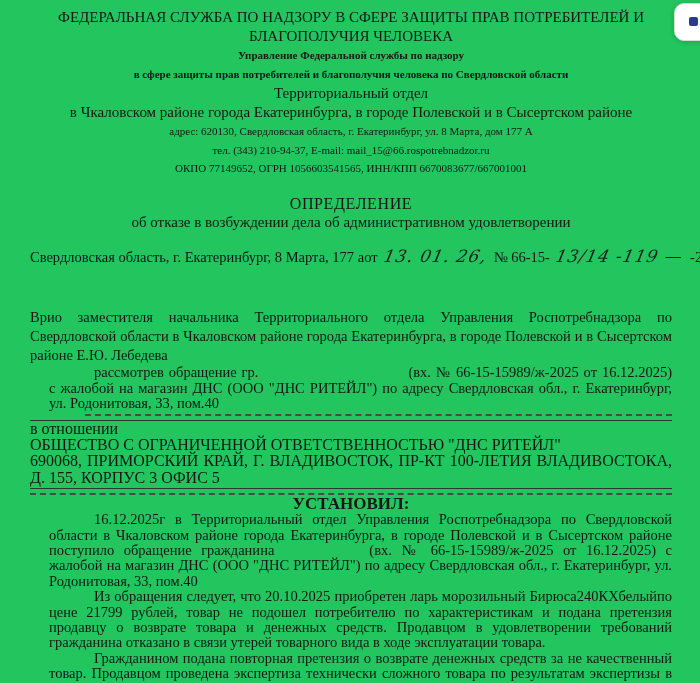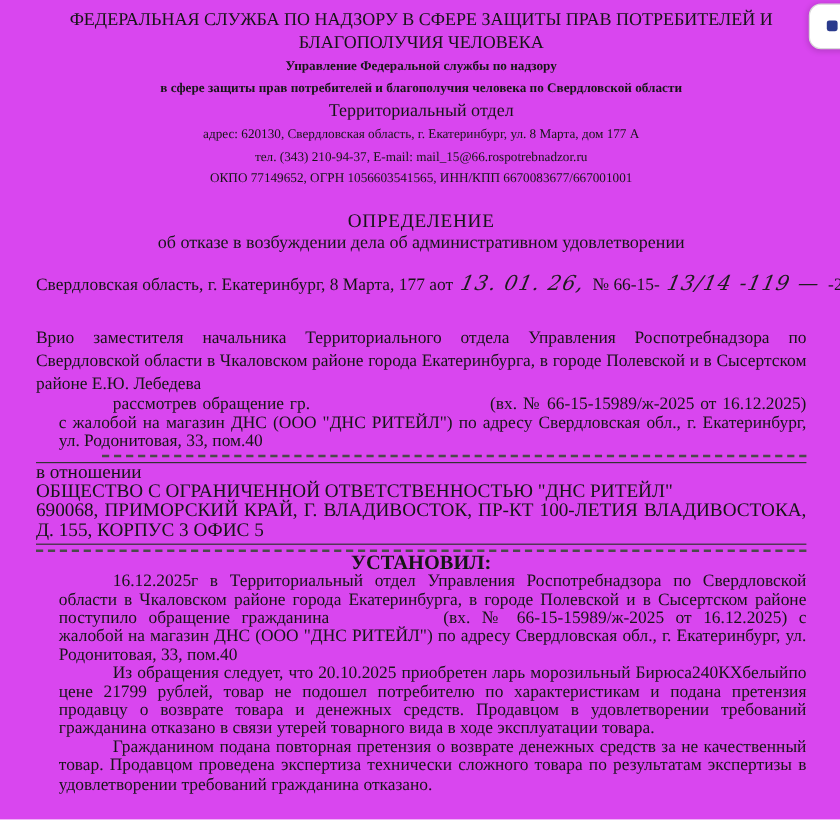--- a/index.html
+++ b/index.html
@@ -1,20 +1,20 @@
 <!DOCTYPE html>
 <html lang="ru"><head>
 <meta charset="utf-8">
 <style>
   html, body { margin: 0; padding: 0; background: #ffffff; }
   .doc {
     position: relative;
     width: 700px;
     height: 683px;
-    background: #d946ef;
+    background: #22c55e;
     color: #161616;
     font-family: "Liberation Serif", serif;
     overflow: hidden;
   }
   .content { padding: 8px 28px 0 30px; }
   .center { text-align: center; }
 
   
   .hdr { font-size: 15px; line-height: 19px; }
   .hdr-bold { font-weight: bold; font-size: 11px; line-height: 19px; }
@@ -53,21 +53,21 @@
     height: 16px;
     border-left: 1.5px solid #222;
     transform: rotate(32deg);
   }
 
   
   .p { font-size: 14.5px; text-align: justify; margin: 0; }
   .lh-wide { line-height: 19.3px; }
   .lh-tight { line-height: 15.4px; }
   .indent { text-indent: 45px; margin-left: 19px; }
-  .mt-lg { margin-top: 24px; }
+  .mt-lg { margin-top: 40px; }
   .gap-wide { display: inline-block; width: 150px; }
   .gap-mid { display: inline-block; width: 95px; }
 
   
   .sep { height: 0; }
   .sep-dashed { border-top: 2px dashed #4a4a4a; }
   .sep-solid { border-top: 1.5px solid #333; }
   .artifact-1 { margin-top: 2px; }
   .artifact-1 .sep-dashed { margin-left: 55px; }
   .artifact-1 .sep-solid { margin-top: 4px; }
@@ -107,20 +107,21 @@
 
 <div class="doc">
   <div class="content">
 
     <div class="center">
       <div class="hdr">ФЕДЕРАЛЬНАЯ СЛУЖБА ПО НАДЗОРУ В СФЕРЕ ЗАЩИТЫ ПРАВ ПОТРЕБИТЕЛЕЙ И</div>
       <div class="hdr">БЛАГОПОЛУЧИЯ ЧЕЛОВЕКА</div>
       <div class="hdr-bold">Управление Федеральной службы по надзору</div>
       <div class="hdr-bold">в сфере защиты прав потребителей и благополучия человека по Свердловской области</div>
       <div class="hdr">Территориальный отдел</div>
+      <div class="hdr">в Чкаловском районе города Екатеринбурга, в городе Полевской и в Сысертском районе</div>
       <div class="hdr-sm">адрес: 620130, Свердловская область, г. Екатеринбург, ул. 8 Марта, дом 177 А</div>
       <div class="hdr-sm">тел. (343) 210-94-37, E-mail: mail_15@66.rospotrebnadzor.ru</div>
       <div class="hdr-sm">ОКПО 77149652, ОГРН 1056603541565,  ИНН/КПП 6670083677/667001001</div>
     </div>
 
     <div class="center title-main">ОПРЕДЕЛЕНИЕ</div>
     <div class="center title-sub">об отказе в возбуждении дела об административном удовлетворении</div>
 
     <div class="dateline">
       <span>Свердловская область, г. Екатеринбург, 8 Марта, 177 а</span>

